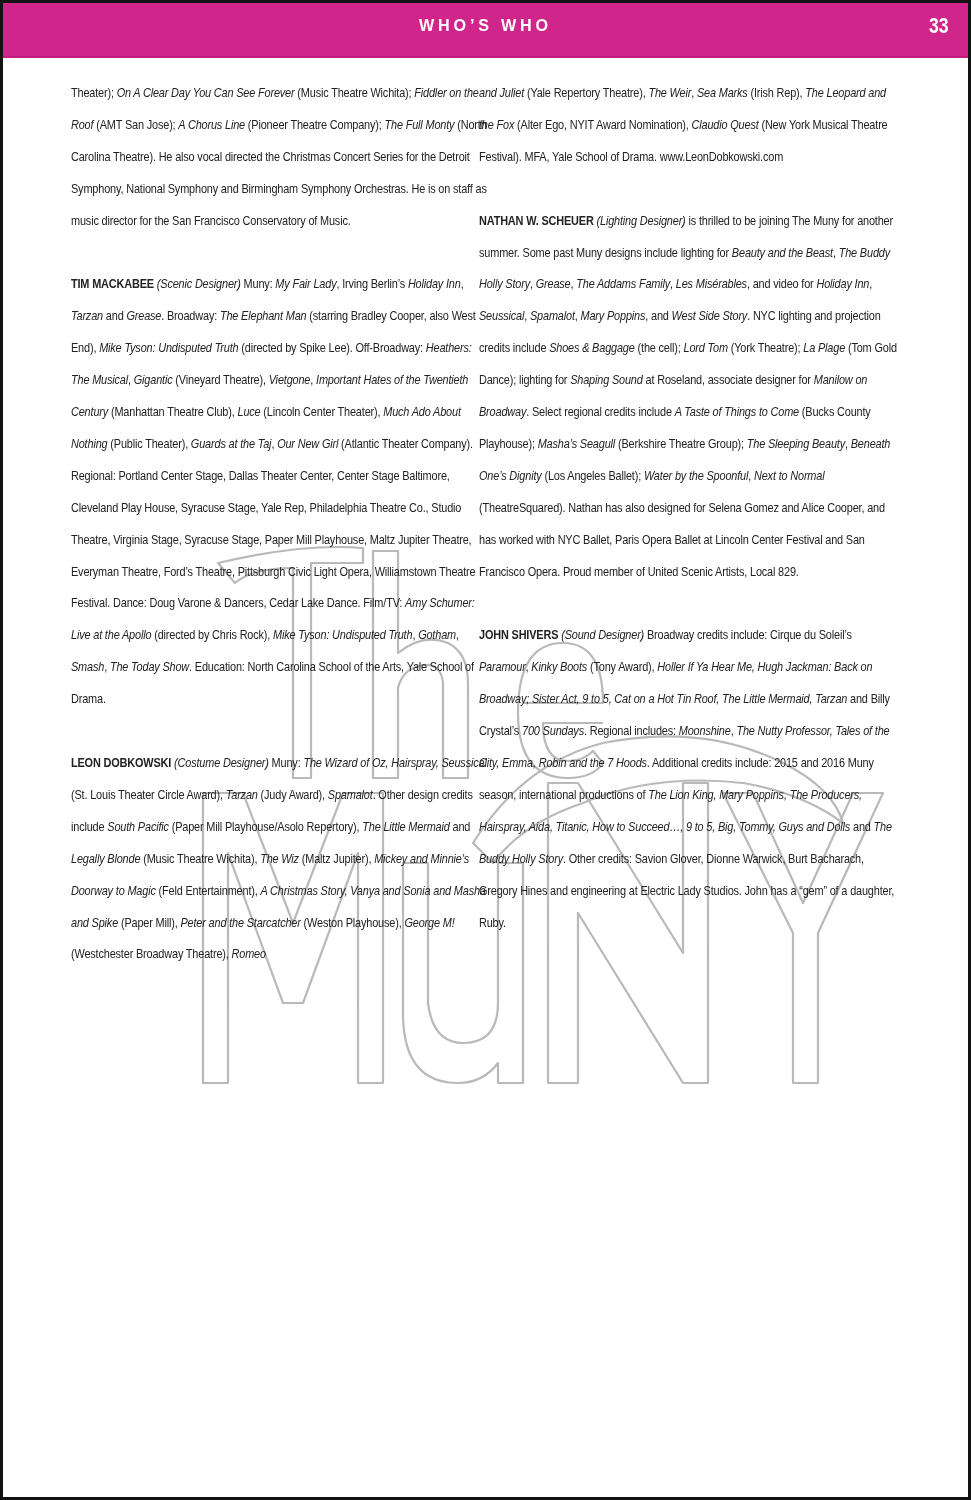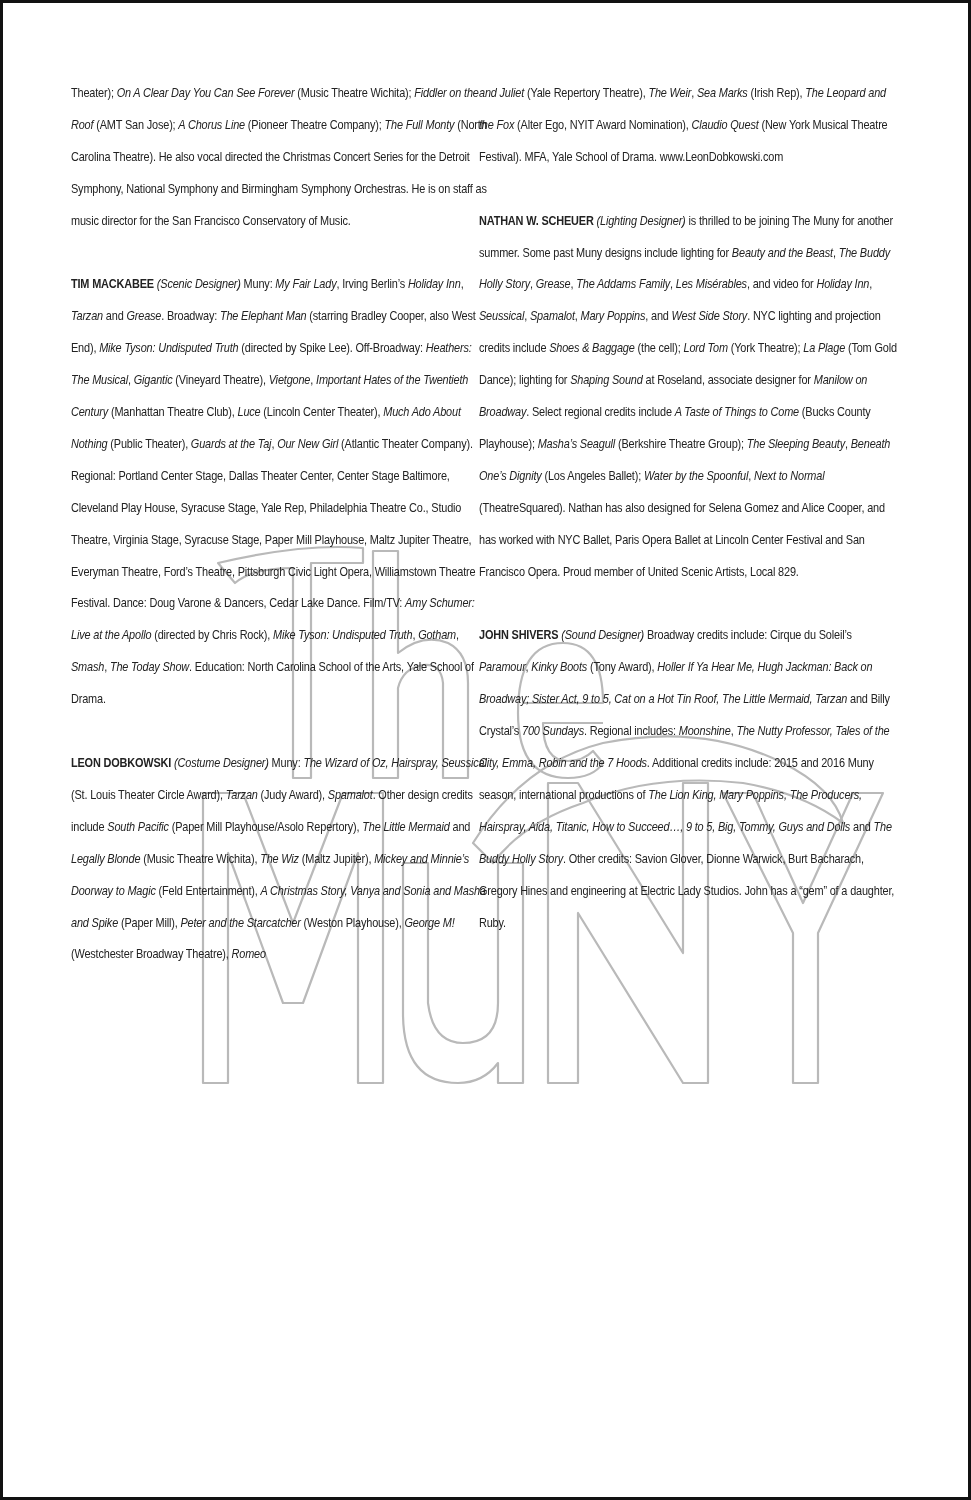--- a/index.html
+++ b/index.html
@@ -54,20 +54,24 @@
   .bio { margin: 0 0 31.9px 0; }
   .bio-name { font-weight: bold; }
   .bio-role { font-style: italic; }
   .it { font-style: italic; }
 </style>
 </head>
 <body>
 
 <div class="page">
 
+  <div class="header">
+    <div class="header-title">WHO’S WHO</div>
+    <div class="page-number">33</div>
+  </div>
 
   <svg class="watermark" viewBox="0 0 965 1494" xmlns="http://www.w3.org/2000/svg">
     <g fill="none" stroke="#b9b9b9" stroke-width="2.2" stroke-linejoin="round">
 
       <path d="M215 560 Q300 540 360 545 L360 560 L308 560 L308 775 L290 775 L290 565 Q250 565 232 580 Z"></path>
 
       <path d="M370 548 L395 548 L395 650 Q420 630 445 640 Q465 650 465 680 L465 775 L440 775 L440 680 Q438 660 420 662 Q400 665 395 685 L395 775 L370 775 Z"></path>
 
       <path d="M520 700 L600 700 Q600 640 560 640 Q515 640 515 710 Q515 775 565 775 Q590 775 600 760 L590 748 Q580 758 565 758 Q540 758 540 720 L600 720"></path>
 

